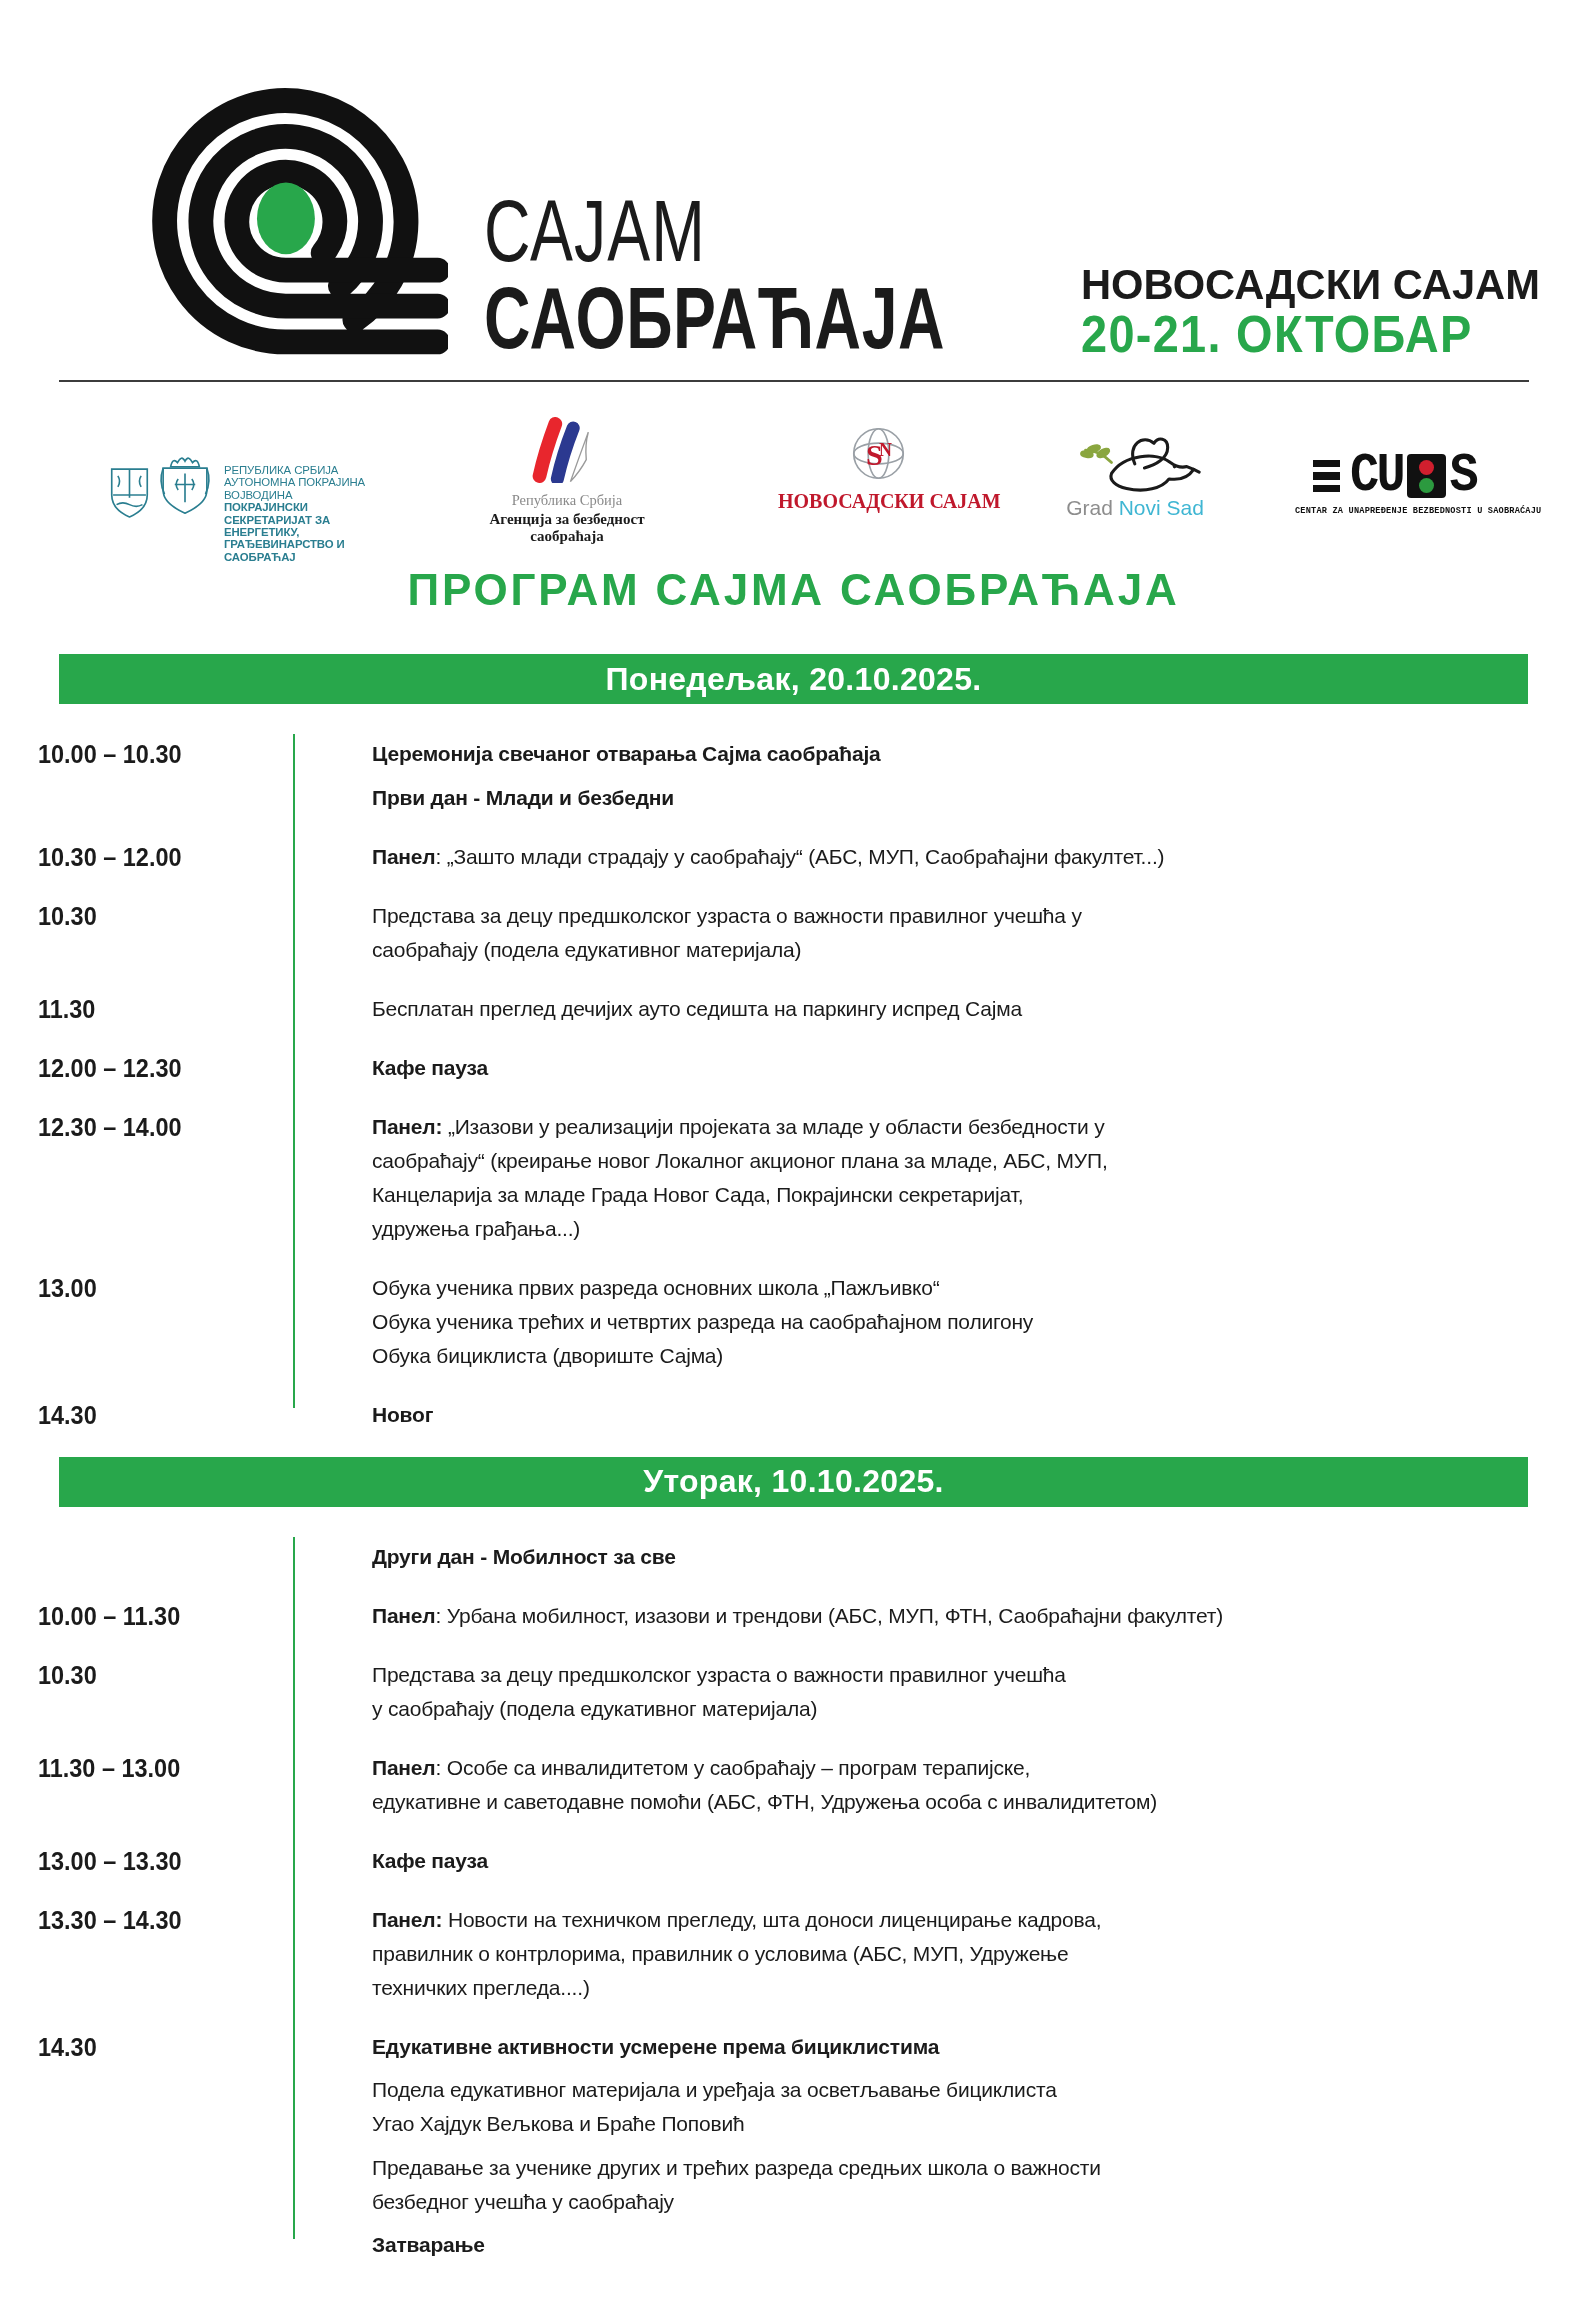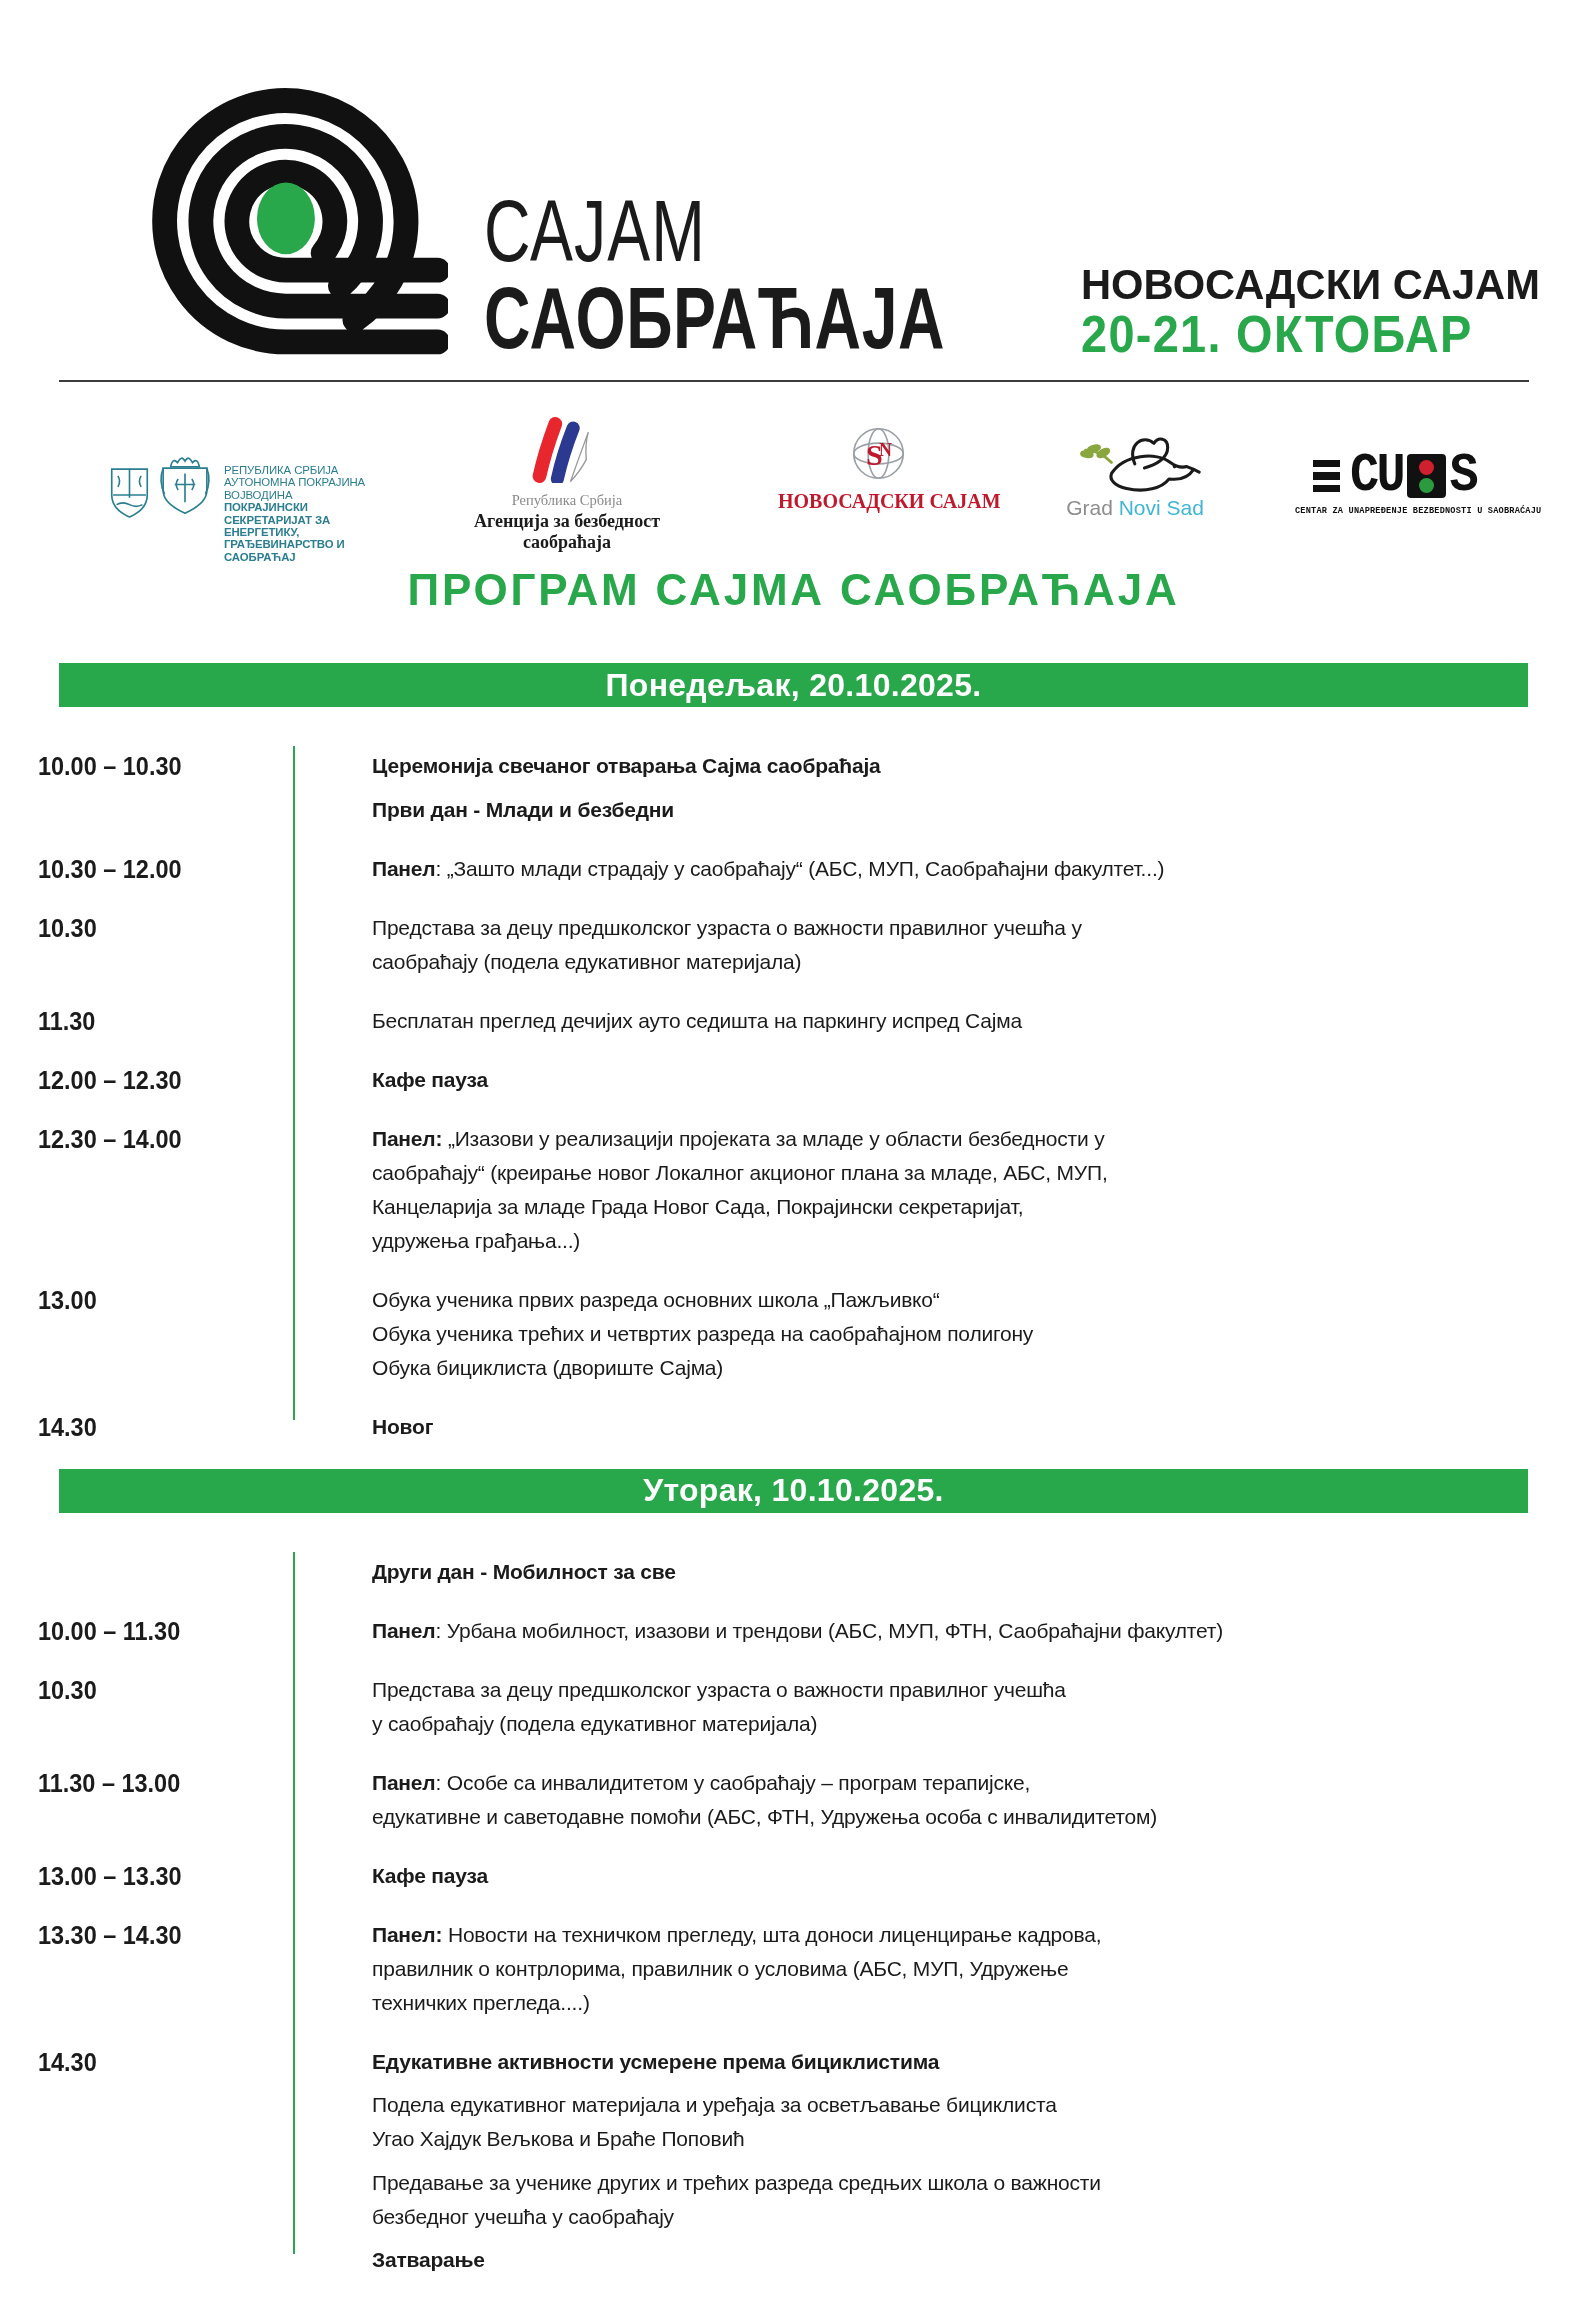--- a/index.html
+++ b/index.html
@@ -18,42 +18,42 @@
   .divider { position:absolute; left:59px; top:380px; width:1470px; height:2.1px; background:#3c3c3c; }
 
   
   .partner { position:absolute; }
   .voj-shield1 { left:109px; top:466px; }
   .voj-shield2 { left:157px; top:453px; }
   .voj-text { left:224px; top:464px; width:172px; font-size:11.4px; line-height:12.4px; color:#2a7e90; letter-spacing:-0.1px; }
   .voj-text .b { font-weight:700; }
   .abs-block { left:457px; top:417px; width:220px; text-align:center; }
   .abs-block .t1 { font-family:"Liberation Serif","DejaVu Serif",serif; color:#8a8a8a; font-size:14.5px; margin-top:6.9px; }
-  .abs-block .t2 { font-family:"Liberation Serif","DejaVu Serif",serif; color:#1b1b1b; font-size:18px; font-weight:700; margin-top:2.1px; }
+  .abs-block .t2 { font-family:"Liberation Serif","DejaVu Serif",serif; color:#1b1b1b; font-size:15px; font-weight:700; margin-top:2.1px; }
   .ns-block { left:778px; top:426px; width:200px; text-align:center; }
   .ns-block .t1 { font-family:"Liberation Serif","DejaVu Serif",serif; color:#c0182c; font-size:20px; font-weight:700; margin-top:6.9px; white-space:nowrap; }
   .grad-block { left:1018px; top:431px; width:234px; text-align:center; }
   .grad-label { font-size:21px; margin-top:0; white-space:nowrap; }
   .grad-label .w1 { color:#8d8d8d; }
   .grad-label .w2 { color:#3fb6d3; }
   .cubs-block { left:1295px; top:452px; width:200px;font-family:Liberation Mono, monospace; }
   .cubs-mark { display:flex; align-items:center; justify-content:center; height:48px; }
   .cubs-bars { display:flex; flex-direction:column; gap:4.8px; margin-right:6.2px; }
   .cubs-bars i { display:block; width:27.6px; height:7.6px; background:#111; }
   .cubs-cu,.cubs-s { font-size:54px; font-weight:900; letter-spacing:-2.8px; line-height:1; color:#111; transform:scaleX(.9); }
   .cubs-b { width:39px; height:44px; background:#111; border-radius:4.1px; position:relative; margin:0 1.4px; }
   .cubs-b .light-red { position:absolute; left:50%; top:6.2px; width:15px; height:15px; margin-left:-7.6px; border-radius:50%; background:#d01f2e; }
   .cubs-b .light-green { position:absolute; left:50%; bottom:5.5px; width:15px; height:15px; margin-left:-7.6px; border-radius:50%; background:#2c9a3f; }
   .cubs-sub { margin-top:5.5px; font-size:8.6px; font-weight:700; color:#111; text-align:center; letter-spacing:0.2px; white-space:nowrap; }
 
   
   .page-title { position:absolute; left:0; top:568px; width:100%; text-align:center;
     font-size:44px; font-weight:700; color:#28a74b; letter-spacing:2.8px; line-height:1; }
   .schedule { position:absolute; left:0; top:654px; width:100%; }
-  .banner { margin:9px 59px; height:44px; background:#28a74b; display:flex; align-items:center; justify-content:center; }
+  .banner { margin:0 59px; height:50px; background:#28a74b; display:flex; align-items:center; justify-content:center; }
   .banner span { color:#ffffff; font-size:32px; font-weight:700; letter-spacing:0.3px; }
   .rows { position:relative; padding:33px 0 0 0; }
   .rows::before { content:""; position:absolute; left:293px; top:30px; bottom:23.4px; width:2.1px; background:#28a74b; }
   .row { display:flex; margin-bottom:25px; }
   .time { width:293px; box-sizing:border-box; padding-left:38px; flex-shrink:0;
     font-size:25.5px; font-weight:700; line-height:34px; white-space:nowrap; }
   .time span { display:inline-block; transform:scaleX(.92); transform-origin:0 50%; }
   .content { flex:1; padding-left:79px; padding-right:64px; font-size:21px; line-height:34px; letter-spacing:-0.2px; }
   .content p { margin:0; white-space:pre-line; }
   .content p + p { margin-top:9.6px; }

